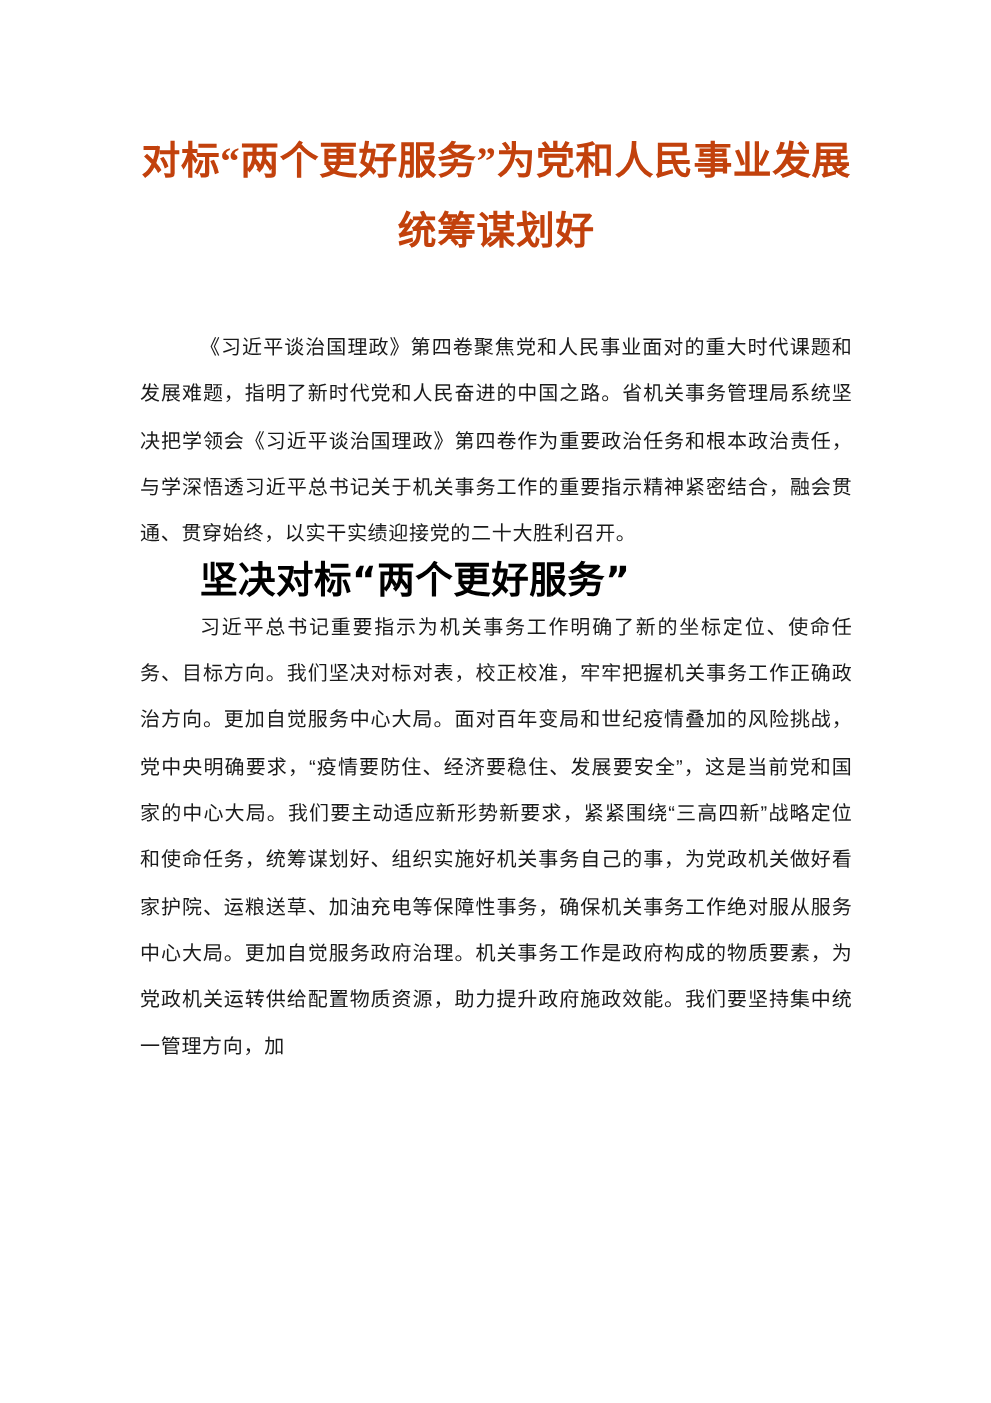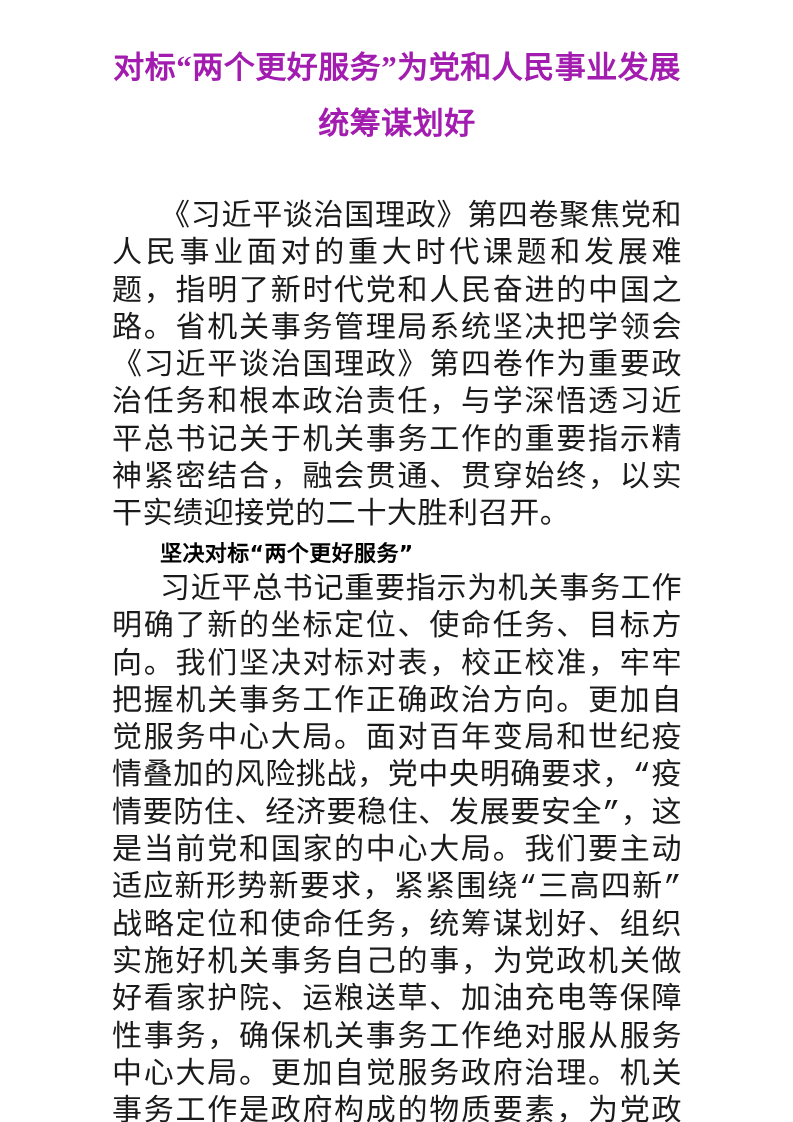--- a/index.html
+++ b/index.html
@@ -29,56 +29,56 @@
   .content {
     position: absolute;
     left: 112px;
     top: 0;
     width: 570px;
   }
 
   
   .doc-title {
     margin: 0;
-    padding-top: 40px;
+    padding-top: 101px;
     font-family: "Liberation Serif", "DejaVu Serif", serif;
     font-size: 31px;
     font-weight: 700;
     line-height: 56px;
     text-align: center;
     letter-spacing: 0.5px;
-    color: #a21caf;
+    color: #c2410c;
   }
 
   
   .body-block {
     margin: 0;
-    font-family: Liberation Mono, monospace;
-    font-size: 30px;
+    font-family: Liberation Sans, sans-serif;
+    font-size: 16px;
     line-height: 37.3px;
     text-align: justify;
     text-justify: inter-character;
     text-align-last: left;
     color: #1a1a1a;
     letter-spacing: 0.55px;
   }
 
   .para {
     text-indent: 48px;
   }
 
   .para-first {
     margin-top: 47px;
   }
 
   .sub-heading {
     margin: 0;
     text-indent: 48px;
     font-family: "DejaVu Sans", "Liberation Sans", sans-serif;
-    font-size: 22px;
+    font-size: 30px;
     font-weight: 700;
     line-height: 37.3px;
     letter-spacing: 0.4px;
     color: #000000;
     text-align: left;
   }
 </style>
 </head>
 <body>
 

